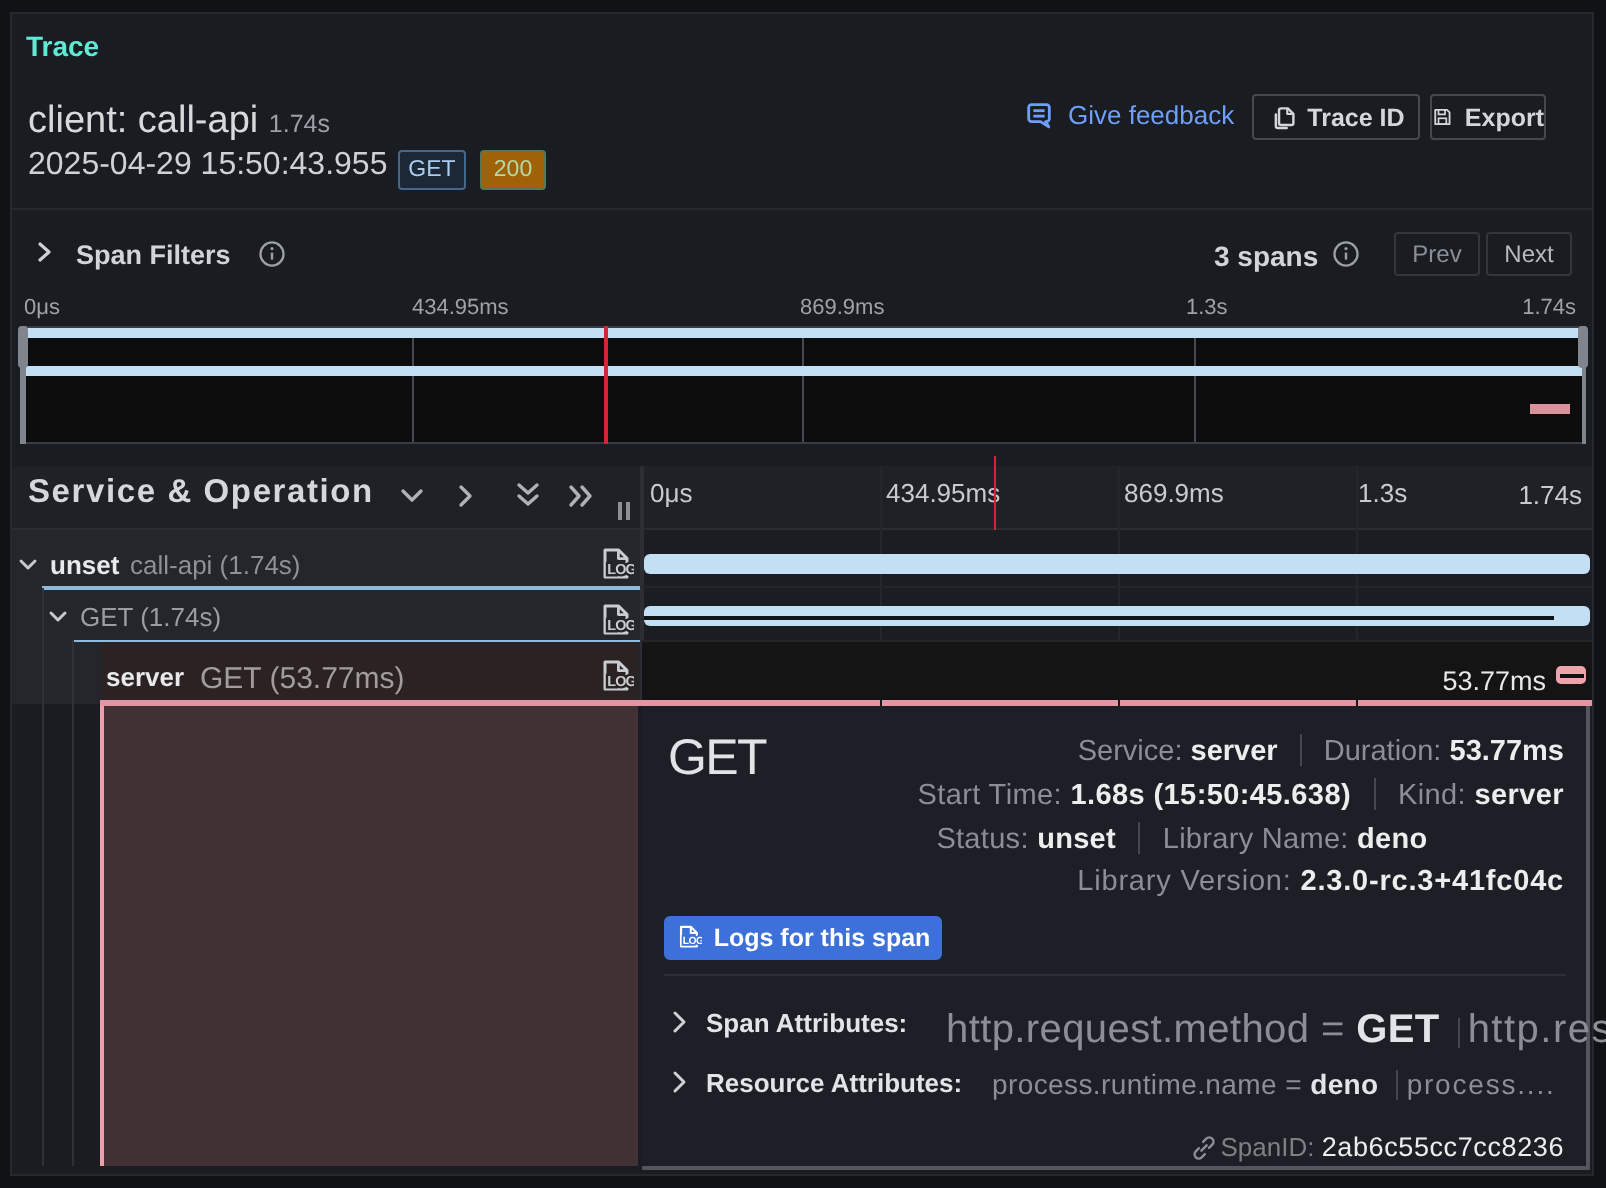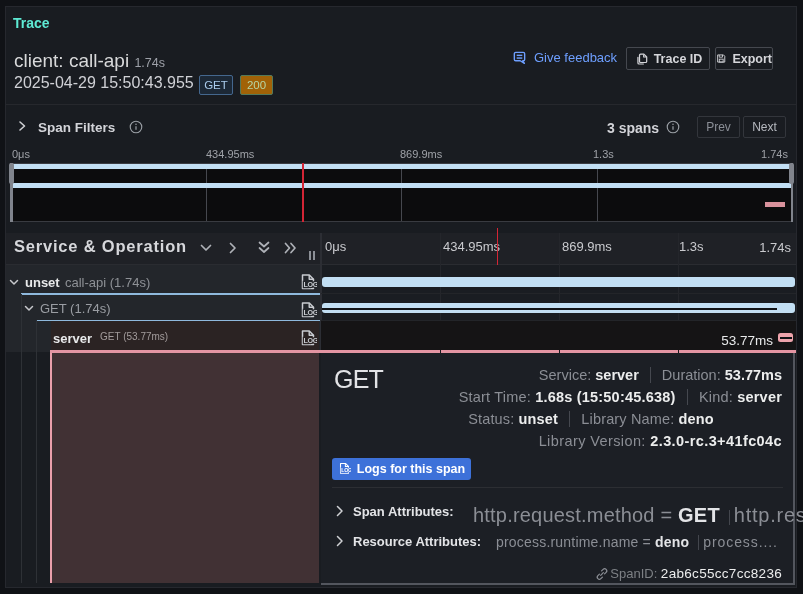--- a/index.html
+++ b/index.html
@@ -143,21 +143,21 @@
     </svg>
   <div class="abs" style="left:40px;top:301px;font-size:13px;color:#9a9da3;">GET (1.74s)</div>
   <div class="abs" style="left:36px;top:319.5px;width:284px;height:1.5px;background:#8fb9dd;"></div>
   <div class="abs" style="left:321px;top:319.5px;width:475px;height:1px;background:#232529;"></div>
   <div class="abs" style="left:322px;top:303px;width:473px;height:10px;background:#c2dff4;border-radius:3px;"></div>
   <div class="abs" style="left:322px;top:307.5px;width:455px;height:2.5px;background:#111317;"></div>
 
   <div class="abs" style="left:51px;top:321px;width:268px;height:28.5px;background:#2b2323;"></div>
   <div class="abs" style="left:321px;top:321px;width:475px;height:28.5px;background:#151415;"></div>
   <div class="abs" style="left:53px;top:331px;font-size:13px;font-weight:700;color:#e8e9ea;">server</div>
-  <div class="abs" style="left:100px;top:331px;font-size:10px;color:#a39c9c;">GET (53.77ms)</div>
+  <div class="abs" style="left:100px;top:331px;font-size:15px;color:#a39c9c;">GET (53.77ms)</div>
   <div class="abs" style="left:690px;top:332.5px;width:83px;text-align:right;font-size:13.5px;color:#e8e9ea;">53.77ms</div>
   <div class="abs" style="left:778px;top:332.5px;width:15px;height:9.5px;background:#eda3ab;border-radius:2.5px;"></div>
   <div class="abs" style="left:780px;top:336.5px;width:11.5px;height:2.5px;background:#101114;"></div>
 
   <div class="abs" style="left:50px;top:349.5px;width:746px;height:3.5px;background:#e495a3;"></div>
   <div class="abs" style="left:439.5px;top:349.5px;width:1px;height:3.5px;background:#17181c;"></div>
   <div class="abs" style="left:558.5px;top:349.5px;width:1px;height:3.5px;background:#17181c;"></div>
   <div class="abs" style="left:677.5px;top:349.5px;width:1px;height:3.5px;background:#17181c;"></div>
 
   <div class="abs" style="left:6px;top:353px;width:315px;height:231px;background:#191c21;"></div>

